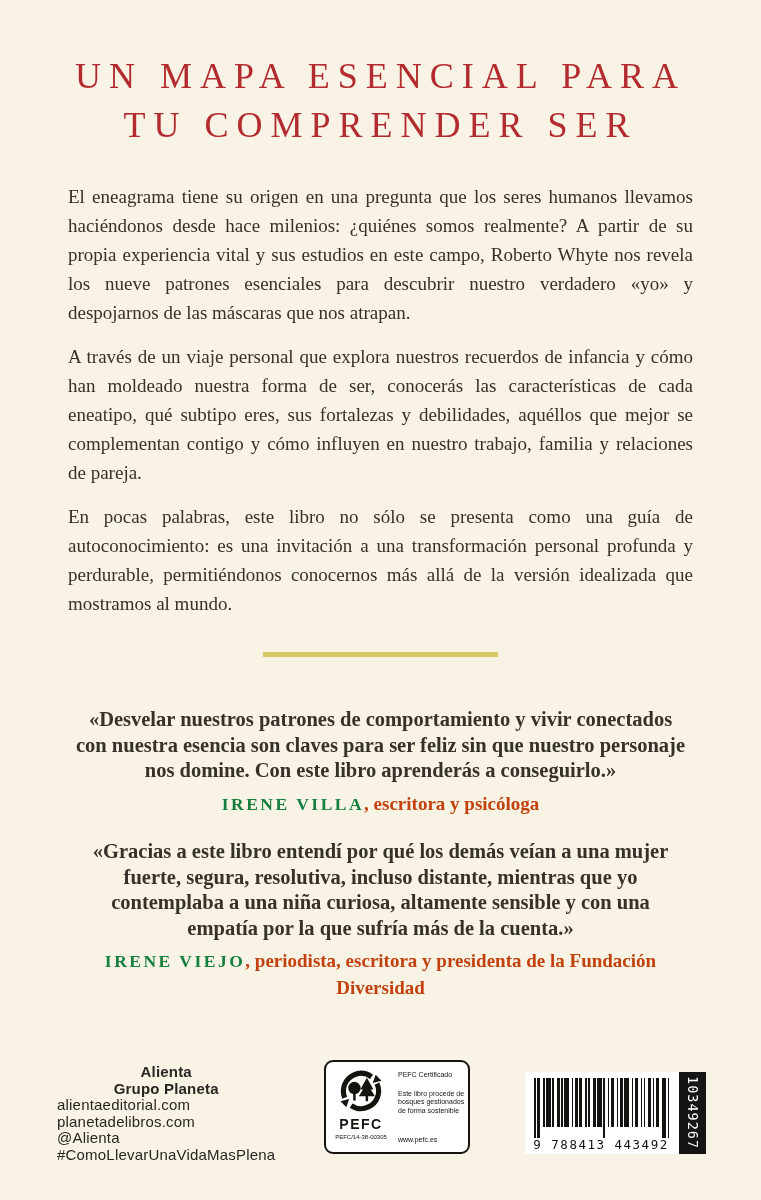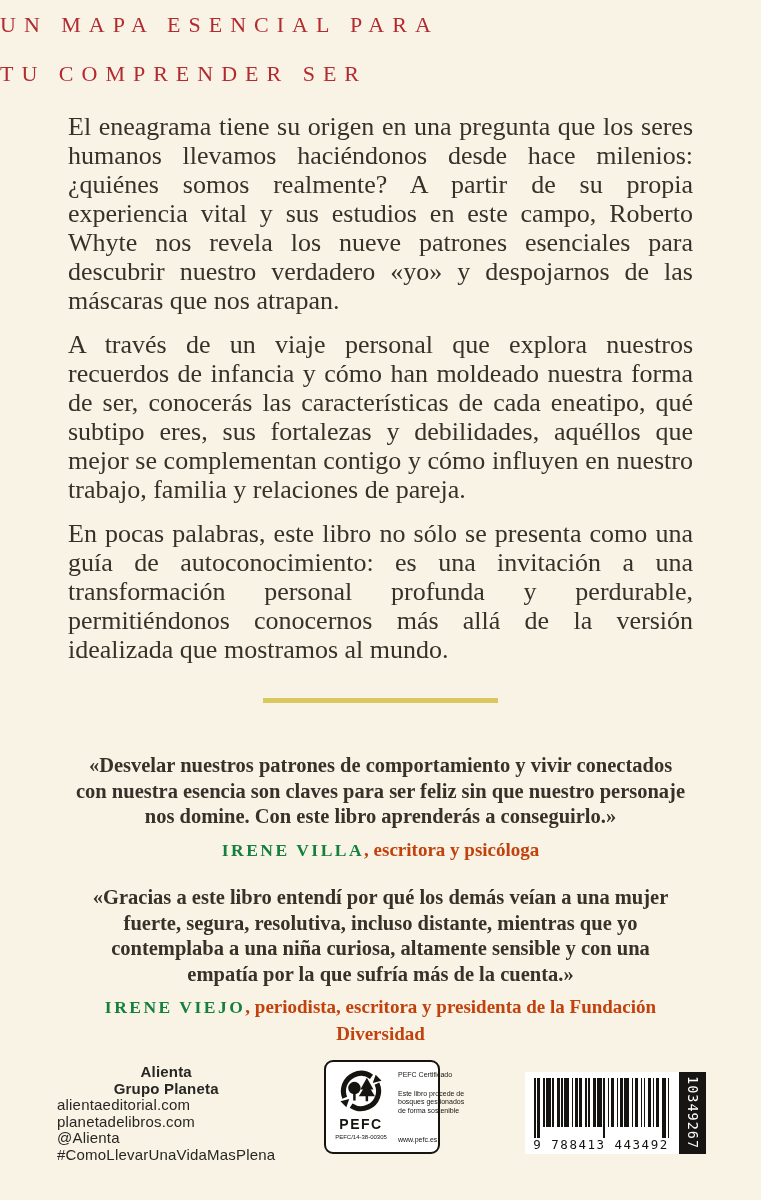--- a/index.html
+++ b/index.html
@@ -7,33 +7,34 @@
     position:relative;
     width:761px;height:1200px;
     background:#f8f3e5;
     font-family:"Liberation Serif", serif;
     color:#363129;
     overflow:hidden;
     margin:0 auto;
   }
   
   .headline{
-    text-align:left;
-    font-size:22px;
+    padding-top:52px;
+    text-align:center;
+    font-size:36px;
     line-height:49px;
     letter-spacing:8px;
     font-weight:400;
   }
   .hl-red{color:#b32a2f;}
   .hl-dark{color:#3a352f;}
   
   .copy{
     width:625px;
-    margin:14px auto 0;
-    font-size:26px;
+    margin:32px auto 0;
+    font-size:19px;
     line-height:29px;
     text-align:justify;
   }
   .copy p{margin:0 0 15px 0; hyphens:auto;}
   
   .divider{
     width:235px;height:5px;
     background:#d9c75f;
     margin:34px auto 0;
   }
@@ -53,21 +54,21 @@
   .publisher{
     position:absolute;left:57px;top:1064px;
     font-family:"Liberation Sans", sans-serif;
     font-size:15px;line-height:16.5px;
     color:#282623;letter-spacing:0.2px;
   }
   .publisher .b{font-weight:bold;text-align:center;}
   
   .pefc{
     position:absolute;left:324px;top:1060px;
-    width:116px;height:94px;box-sizing:border-box;
+    width:146px;height:94px;box-sizing:border-box;
     background:#fff;border:2.5px solid #16140f;border-radius:9px;
     font-family:"Liberation Sans", sans-serif;color:#16140f;text-decoration:underline;
   }
   .pefc-left{position:absolute;left:5px;top:7px;width:60px;text-align:center;}
   .pefc-word{font-weight:bold;font-size:14px;letter-spacing:1.5px;line-height:14px;margin-top:0;}
   .pefc-lic{font-size:6px;margin-top:3px;white-space:nowrap;}
   .pefc-right{position:absolute;left:72px;top:9px;width:68px;font-size:7px;line-height:8.6px;}
   .pefc-claim{margin-top:10px;}
   .pefc-url{position:absolute;left:72px;bottom:9px;font-size:7px;}
   

